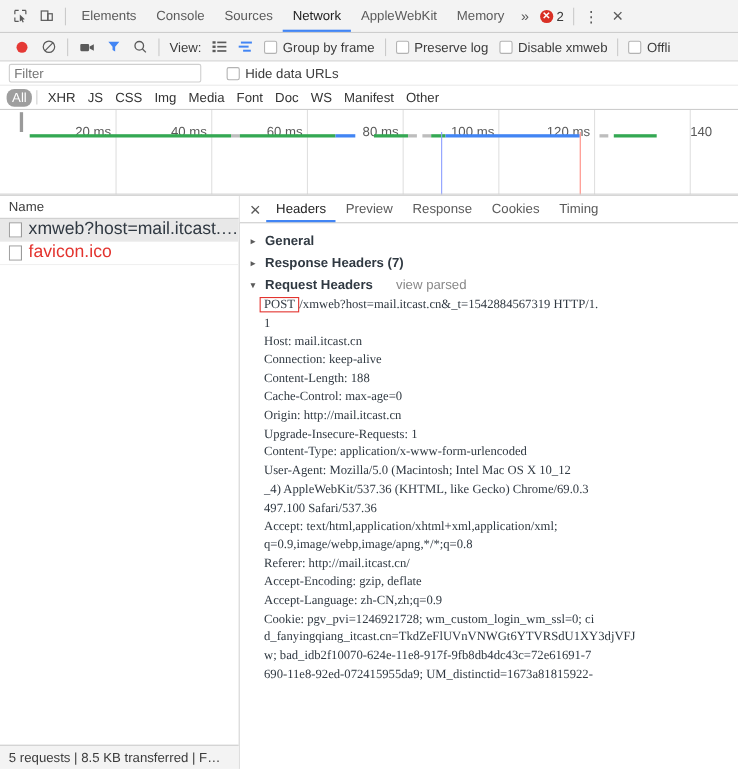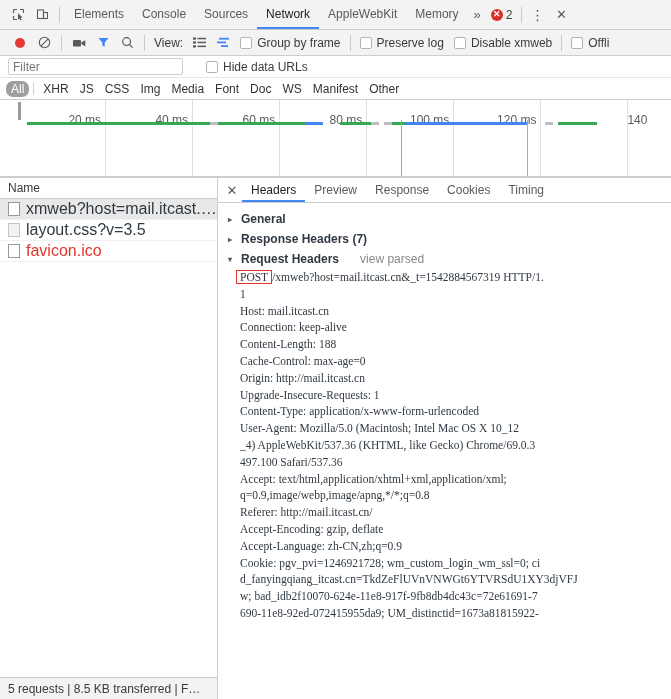--- a/index.html
+++ b/index.html
@@ -397,26 +397,20 @@
       <div class="colhdr">Name</div>
       <div class="reqlist" id="reqlist">
           <div class="reqrow selected">
             <span style="width: 12px; height: 14px; flex: 0 0 auto; display: inline-block;"><svg width="12" height="14" viewBox="0 0 12 14">
                 <rect x="0.5" y="0.5" width="11" height="13" fill="#ffffff" stroke="#9a9a9a"></rect>
               </svg></span>
             <span class="reqname">xmweb?host=mail.itcast.cn&amp;…</span>
           </div>
           <div class="reqrow">
             <span style="width: 12px; height: 14px; flex: 0 0 auto; display: inline-block;"><svg width="12" height="14" viewBox="0 0 12 14">
-                <rect x="0.5" y="0.5" width="11" height="13" fill="#f2f2f2" stroke="#c4c4c4"></rect>
-              </svg></span>
-            <span class="reqname">layout.css?v=3.5</span>
-          </div>
-          <div class="reqrow">
-            <span style="width: 12px; height: 14px; flex: 0 0 auto; display: inline-block;"><svg width="12" height="14" viewBox="0 0 12 14">
                 <rect x="0.5" y="0.5" width="11" height="13" fill="#ffffff" stroke="#9a9a9a"></rect>
               </svg></span>
             <span class="reqname err">favicon.ico</span>
           </div>
         </div>
       <div class="statusbar">5 requests | 8.5 KB transferred | F…</div>
     </div>
 
     <div class="rightpane">
       <div class="subtabs">

